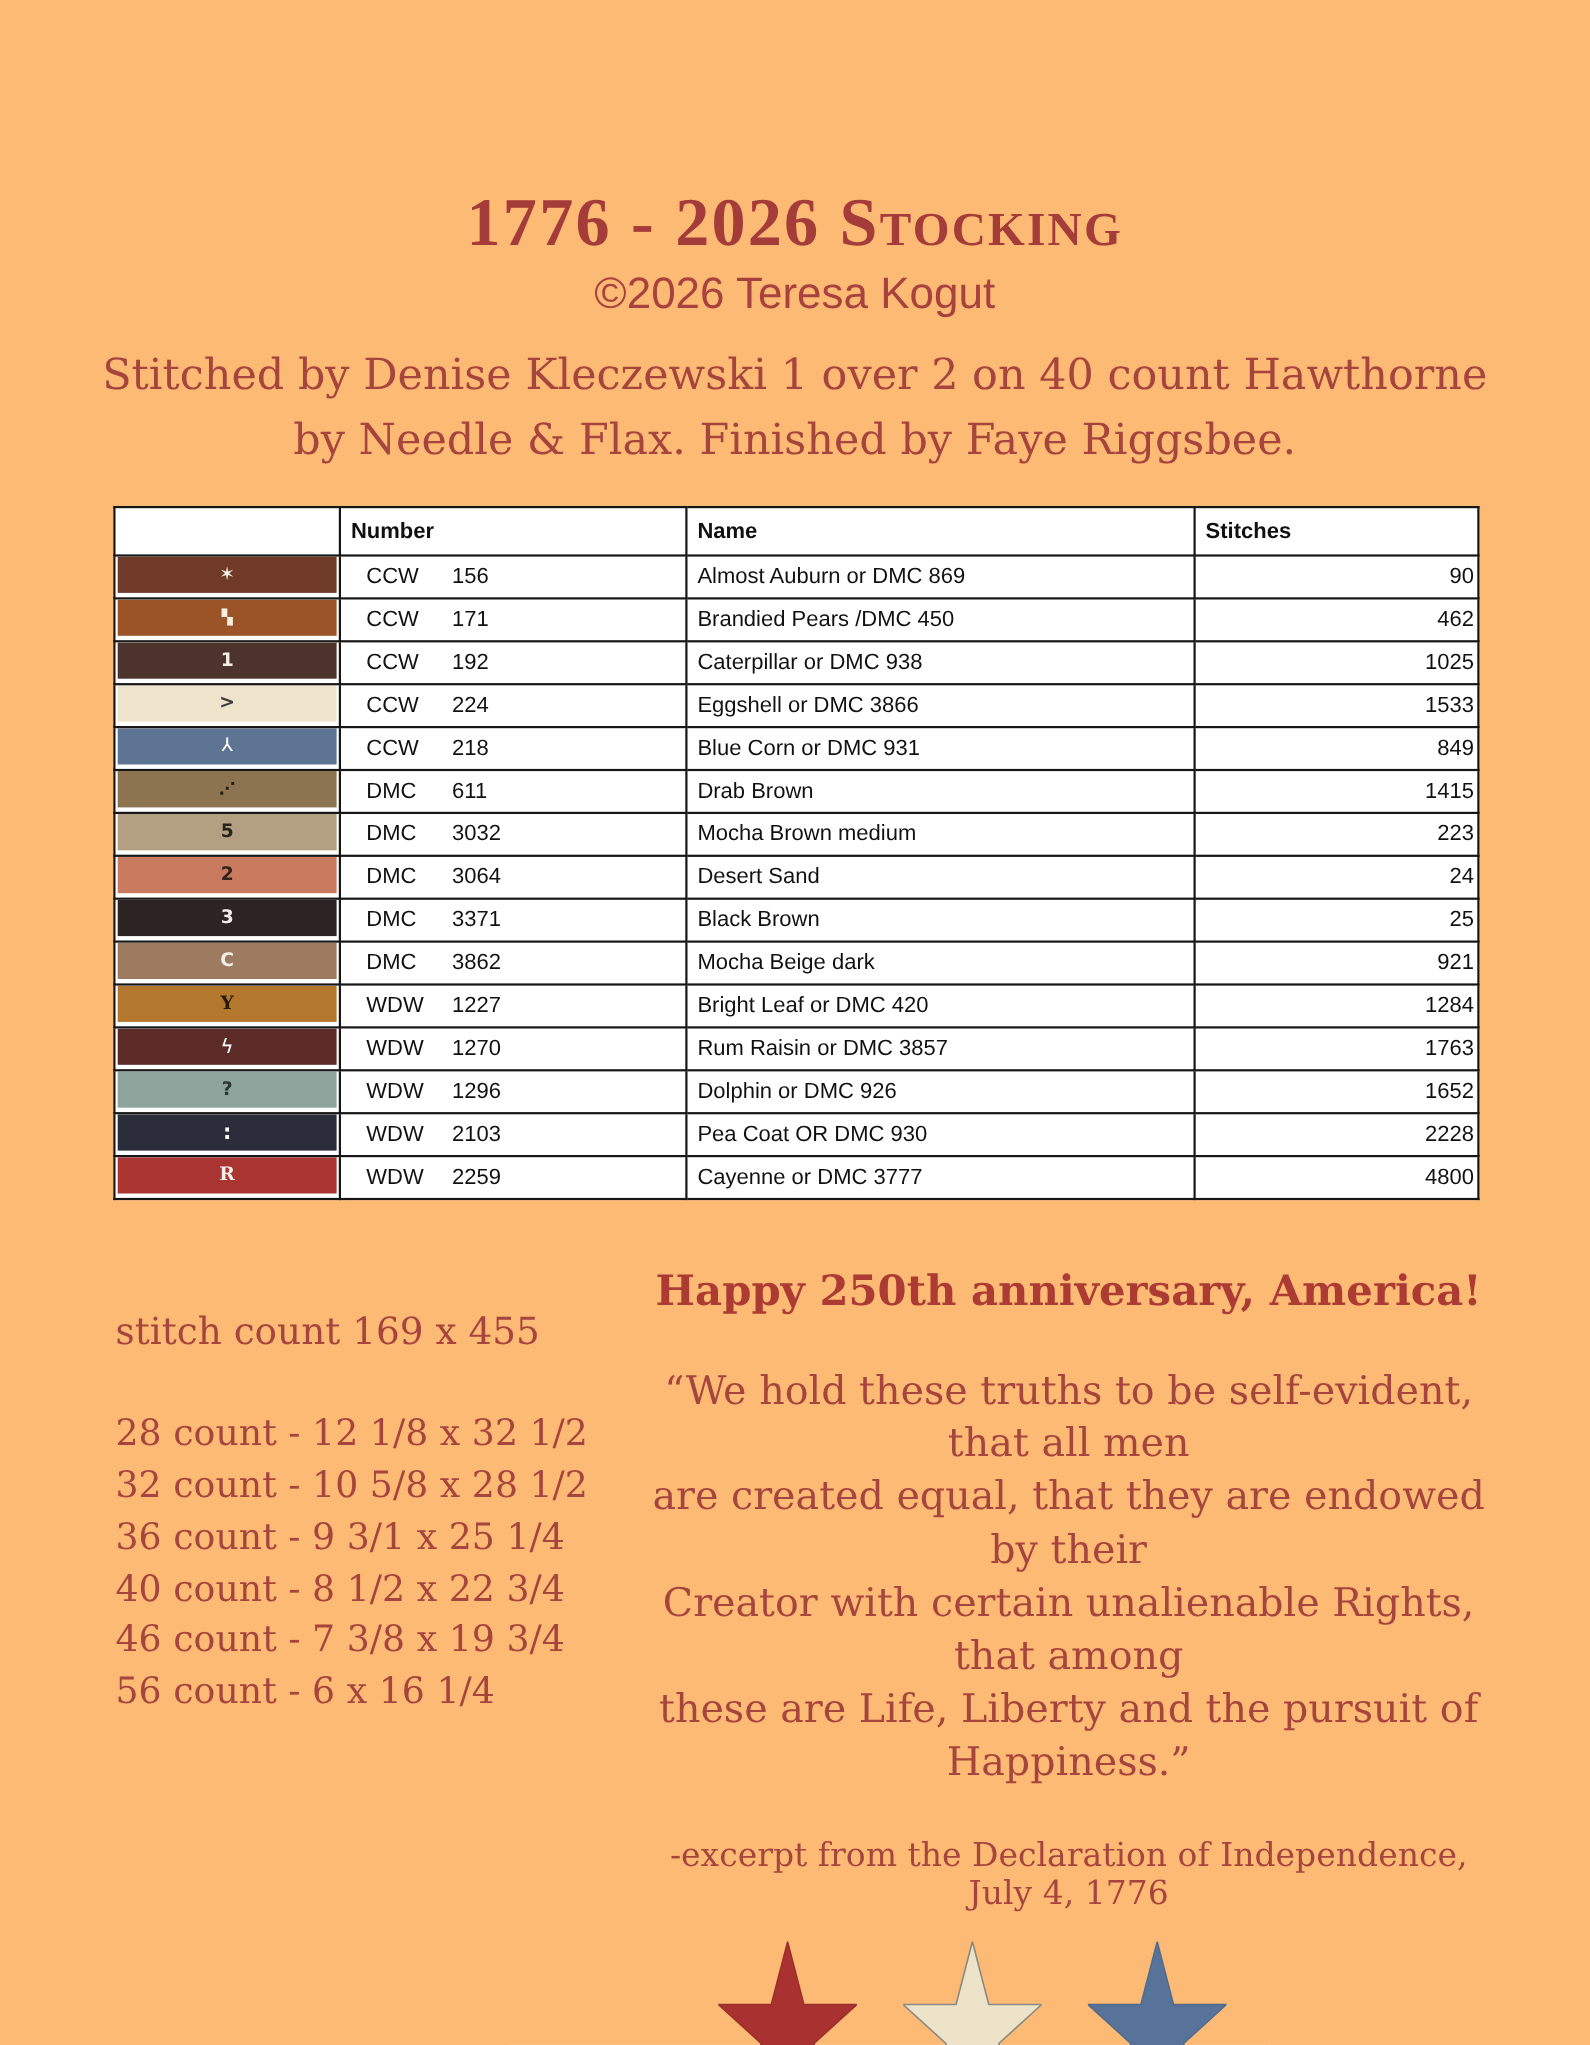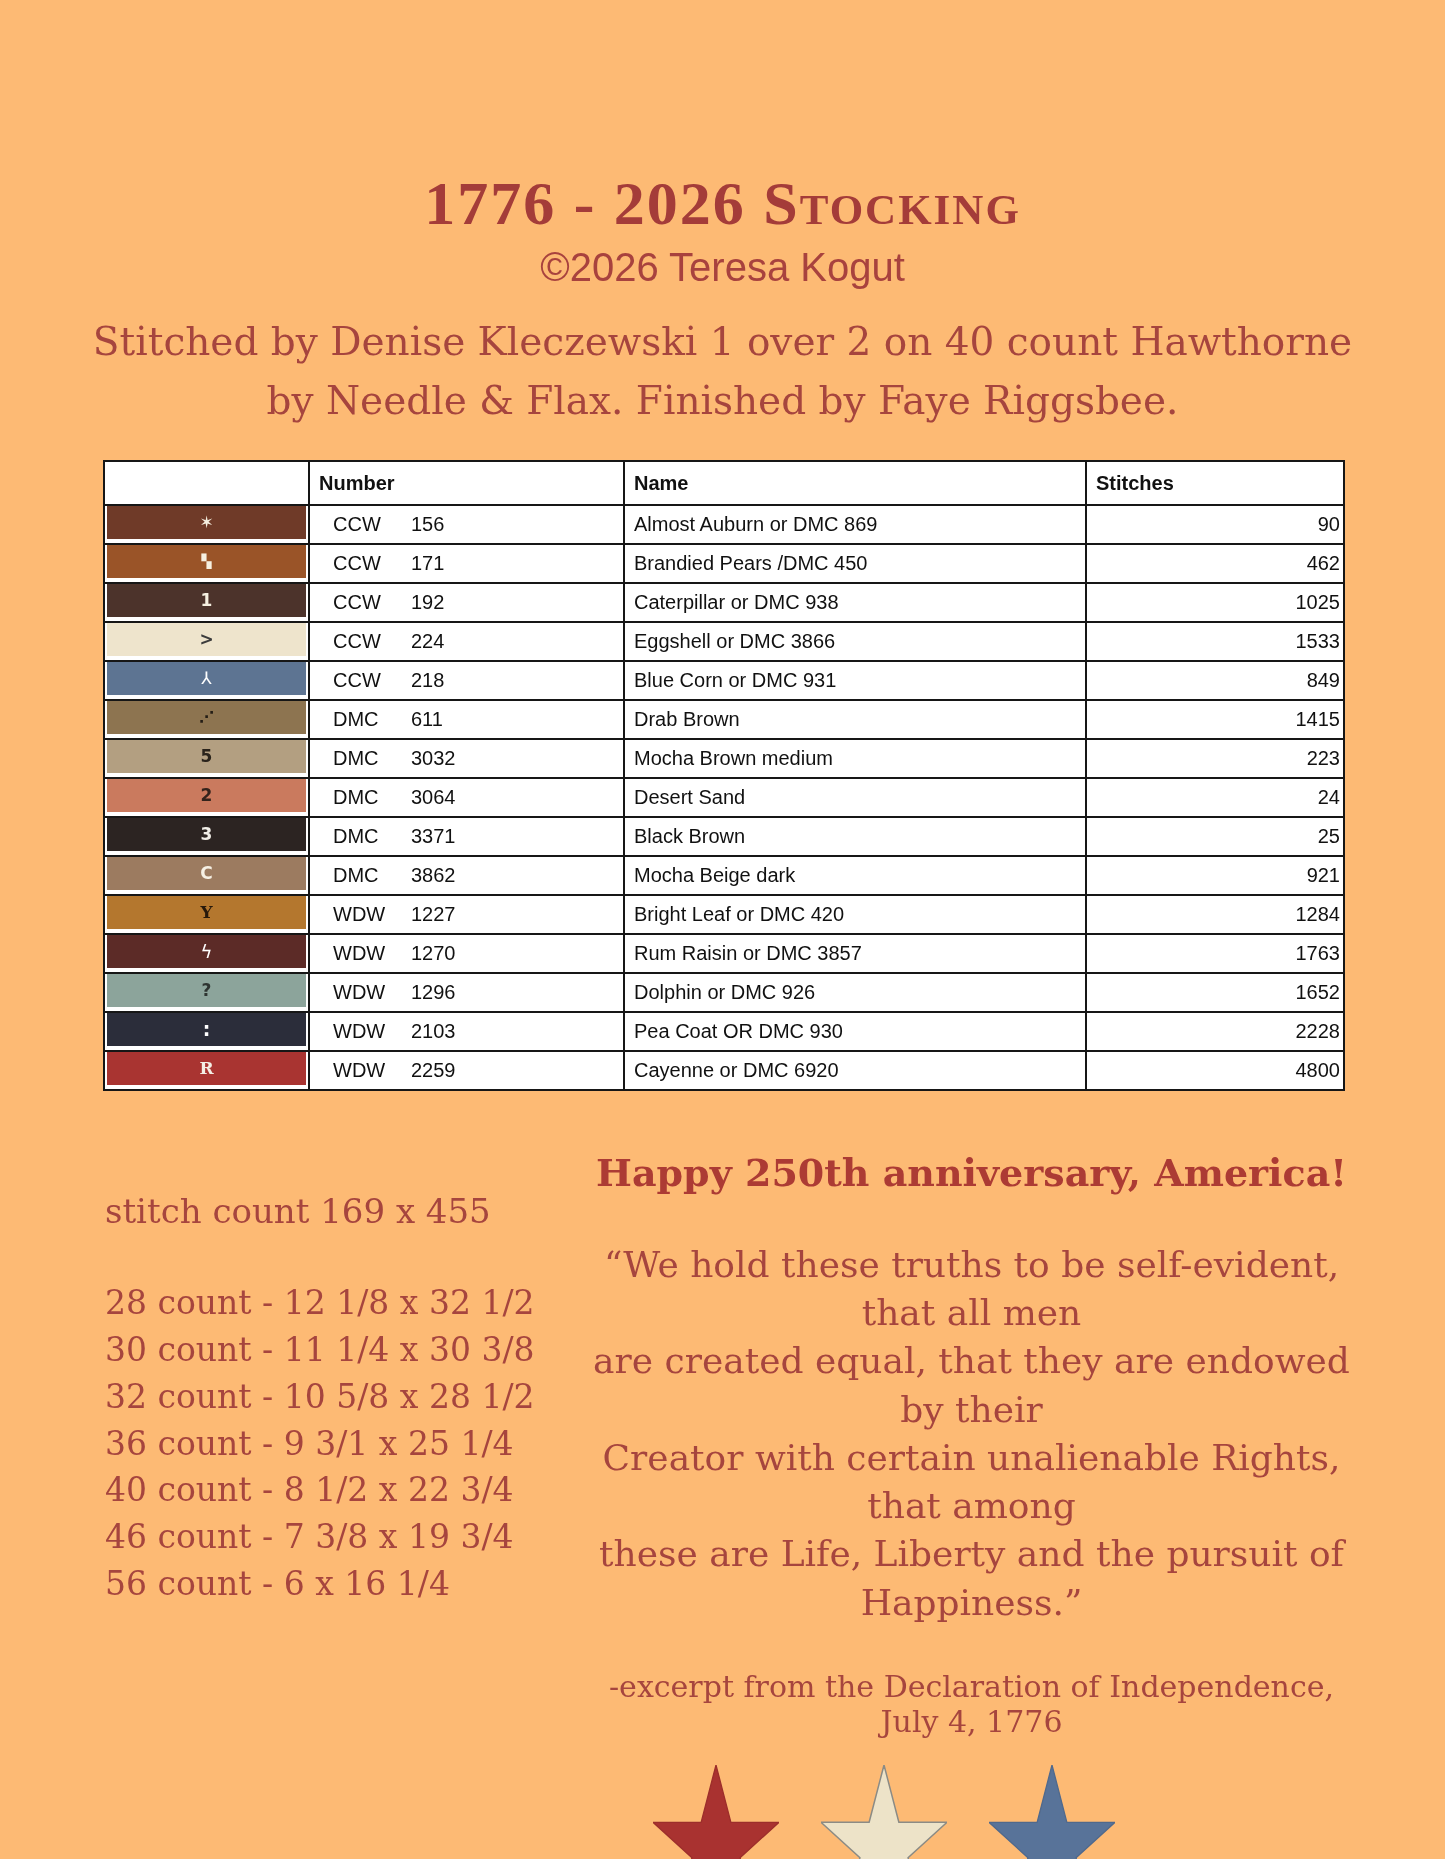--- a/index.html
+++ b/index.html
@@ -381,36 +381,35 @@
         <tr>
       <td class="c-sym">
         <span class="swatch" style="background: rgb(169, 52, 49);">
           <span class="sym serif" style="color: rgb(244, 239, 230);">R</span>
         </span>
       </td>
       <td class="c-num">
         <span class="sys">WDW</span><span>2259</span>
       </td>
       <td class="c-name">
-        <span>Cayenne or DMC 6920</span>
+        <span>Cayenne or DMC 3777</span>
       </td>
       <td class="c-st">
         <span>4800</span>
       </td>
     </tr>
       </tbody>
   </table>
 
   <div class="bottom">
 
     <div class="bottom-left">
       <div class="stitch-count">stitch count 169 x 455</div>
       <div class="counts">
           <div>28 count - 12 1/8 x 32 1/2</div>
-          <div>30 count - 11 1/4 x 30 3/8</div>
           <div>32 count - 10 5/8 x 28 1/2</div>
           <div>36 count - 9 3/1 x 25 1/4</div>
           <div>40 count - 8 1/2 x 22 3/4</div>
           <div>46 count - 7 3/8 x 19 3/4</div>
           <div>56 count - 6 x 16 1/4</div>
         </div>
     </div>
 
     <div class="bottom-right">
       <div class="headline">Happy 250th anniversary, America!</div>

